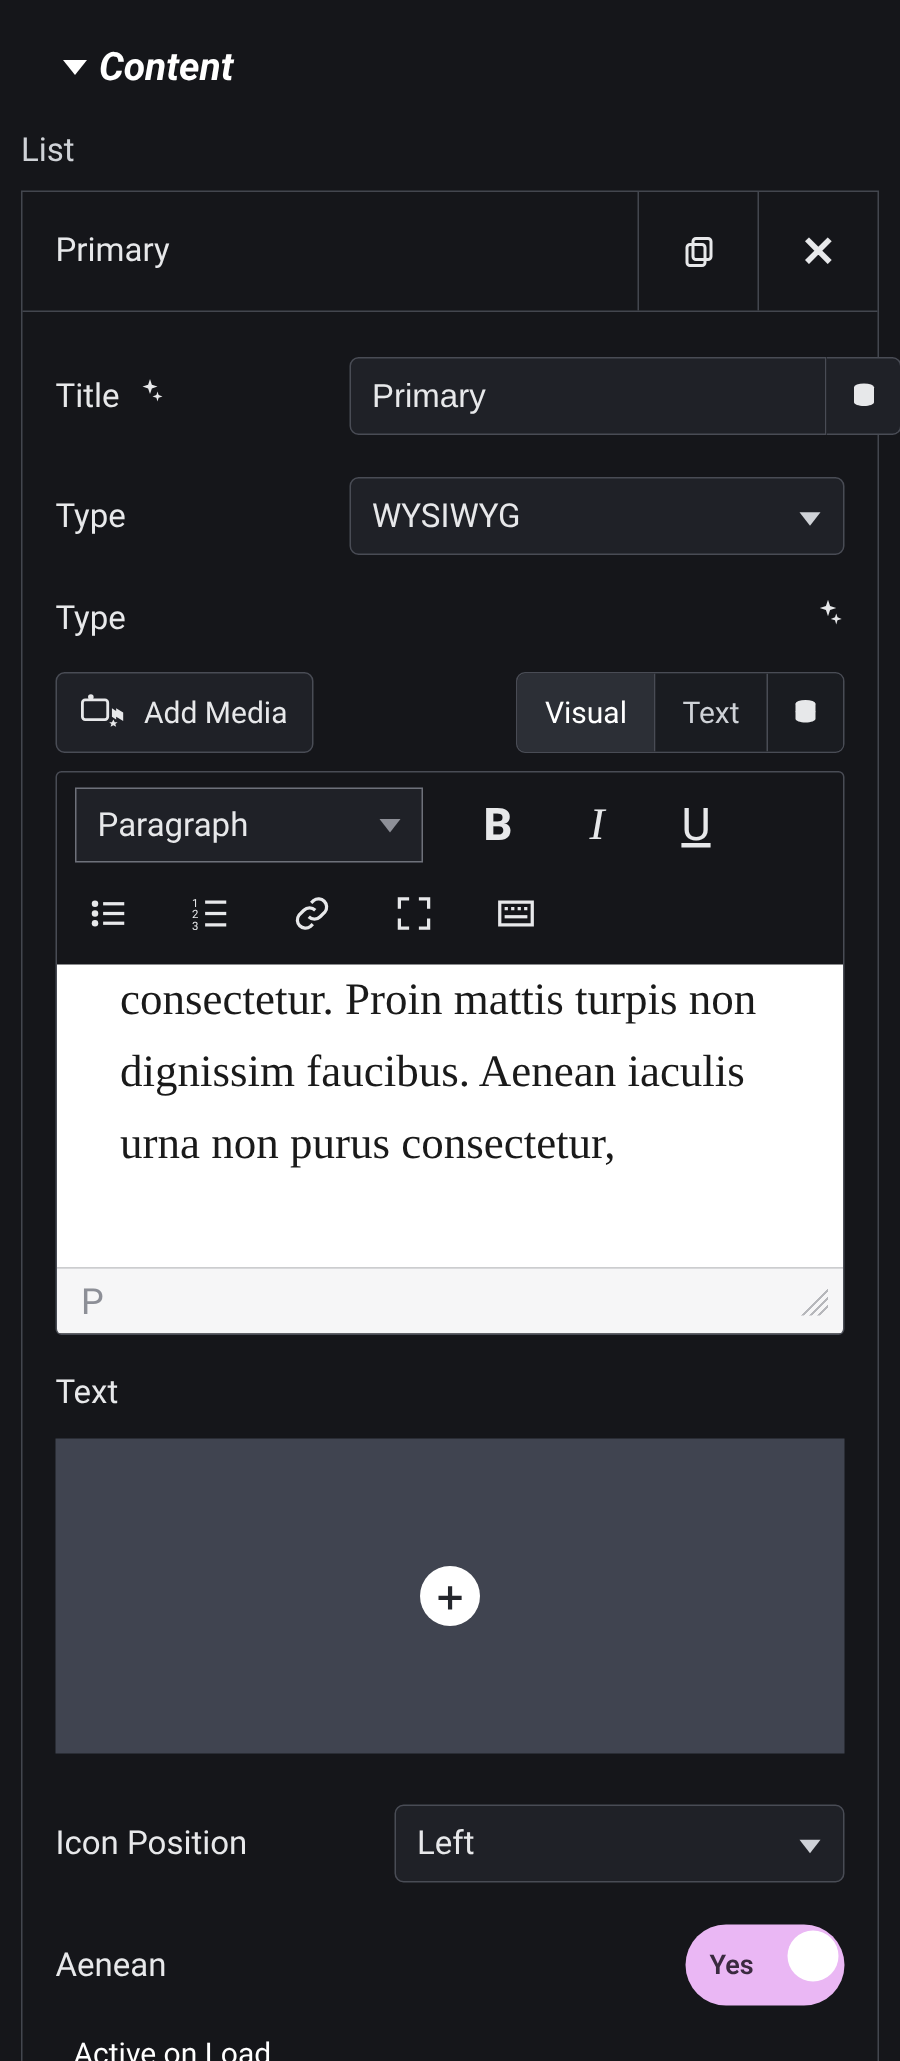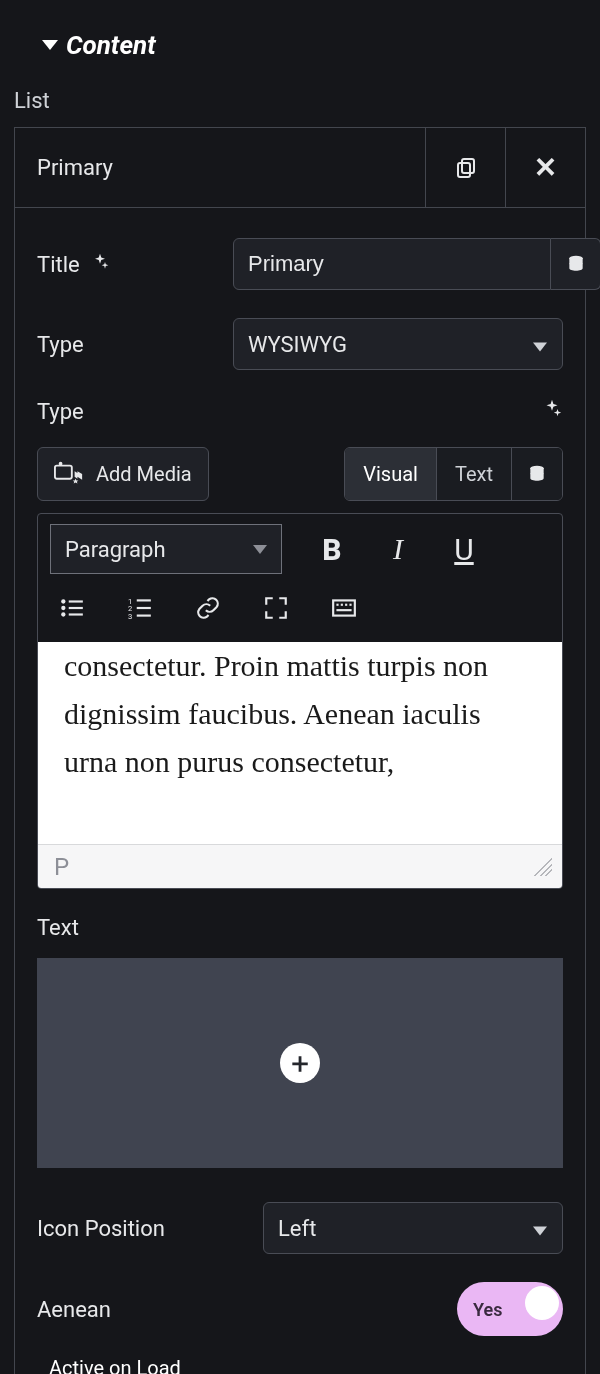--- a/index.html
+++ b/index.html
@@ -253,21 +253,21 @@
     gap: 36px;
     padding: 4px 6px 8px 6px;
   }
 
   .editor-content {
     background:#ffffff;
     color:#1a1a1a;
     font-family: Georgia, 'Times New Roman', serif;
     font-size: 30px;
     line-height: 1.6;
-    padding: 0 24px 0 26px;
+    padding: 0 24px 0 42px;
     height: 202px;
     overflow: hidden;
   }
   .editor-content p { margin: 0; }
   .editor-status {
     background:#f6f6f7;
     border-top: 1px solid #d8d9db;
     height: 44px;
     display:flex;
     align-items:center;

